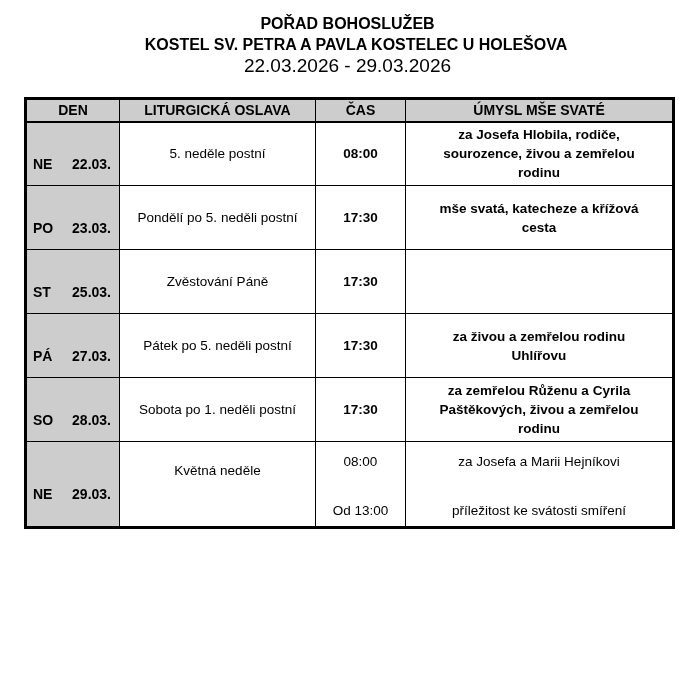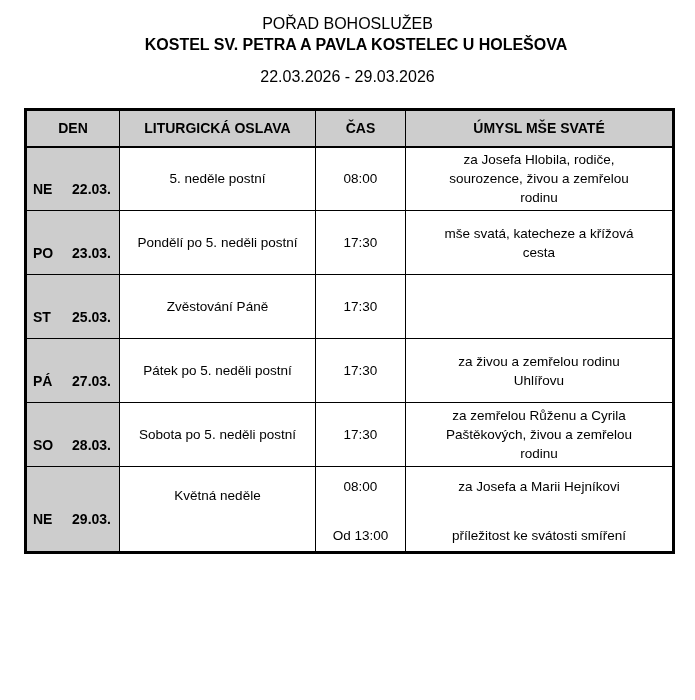--- a/index.html
+++ b/index.html
@@ -17,34 +17,34 @@
     height: 700px;
     font-family: "Liberation Sans", sans-serif;
     color: #000;
     overflow: hidden;
   }
   .titles {
     text-align: center;
     padding-top: 13px;
   }
   .doc-title {
-    font-weight: normal;
+    font-weight: bold;
     font-size: 16px;
     line-height: 21px;
   }
   .doc-subtitle {
     font-weight: bold;
     font-size: 16px;
     line-height: 21px;
     margin-left: 17px;
   }
   .doc-daterange {
-    font-size: 16px;
+    font-size: 19px;
     line-height: 20px;
-    margin-top: 12px;
+    margin-top: 1px;
   }
   table.schedule {
     border-collapse: collapse;
     table-layout: fixed;
     width: 648px;
     margin: 21px 0 0 24px;
     border: 3px solid var(--border-color);
   }
   col.c-den { width: 94px; }
   col.c-lit { width: 196px; }
@@ -53,21 +53,21 @@
   th, td {
     border: 1.5px solid var(--border-color);
     padding: 0;
     text-align: center;
     vertical-align: middle;
   }
   thead th {
     background: var(--header-bg);
     font-weight: bold;
     font-size: 14px;
-    height: 37px;
+    height: 23px;
     border-bottom: 2.5px solid var(--border-color);
   }
   tbody tr { height: 64px; }
   tbody tr.tall-row { height: 86px; }
   td { font-size: 13.5px; line-height: 19px; }
   td.day-cell {
     background: var(--header-bg);
     font-weight: bold;
     font-size: 14px;
   }
@@ -93,21 +93,21 @@
   }
   .stack {
     height: 82px;
     display: flex;
     flex-direction: column;
     justify-content: space-between;
     align-items: center;
     padding: 9px 0 5px;
   }
   .stack .int-text, .stack div { width: 100%; }
-  .single { padding: 0; }
+  .single { padding: 0; font-weight: bold; }
 </style>
 </head>
 <body>
 
 <div class="titles">
   <div class="doc-title">POŘAD BOHOSLUŽEB</div>
   <div class="doc-subtitle">KOSTEL SV. PETRA A PAVLA KOSTELEC U HOLEŠOVA</div>
   <div class="doc-daterange">22.03.2026 - 29.03.2026</div>
 </div>
 
@@ -212,21 +212,21 @@
         </td>
       </tr>
       <tr>
         <td class="day-cell">
           <div class="day-wrap">
             <span>SO</span>
             <span>28.03.</span>
           </div>
         </td>
         <td class="celebration-cell">
-          <div class="cel-text">Sobota po 5. neděli postní</div>
+          <div class="cel-text">Sobota po 1. neděli postní</div>
         </td>
         <td>
           <div class="single">
             <div>17:30</div>
           </div>
         </td>
         <td>
           <div class="single">
             <div class="int-text">za zemřelou Růženu a Cyrila Paštěkových, živou a zemřelou rodinu</div>
           </div>

